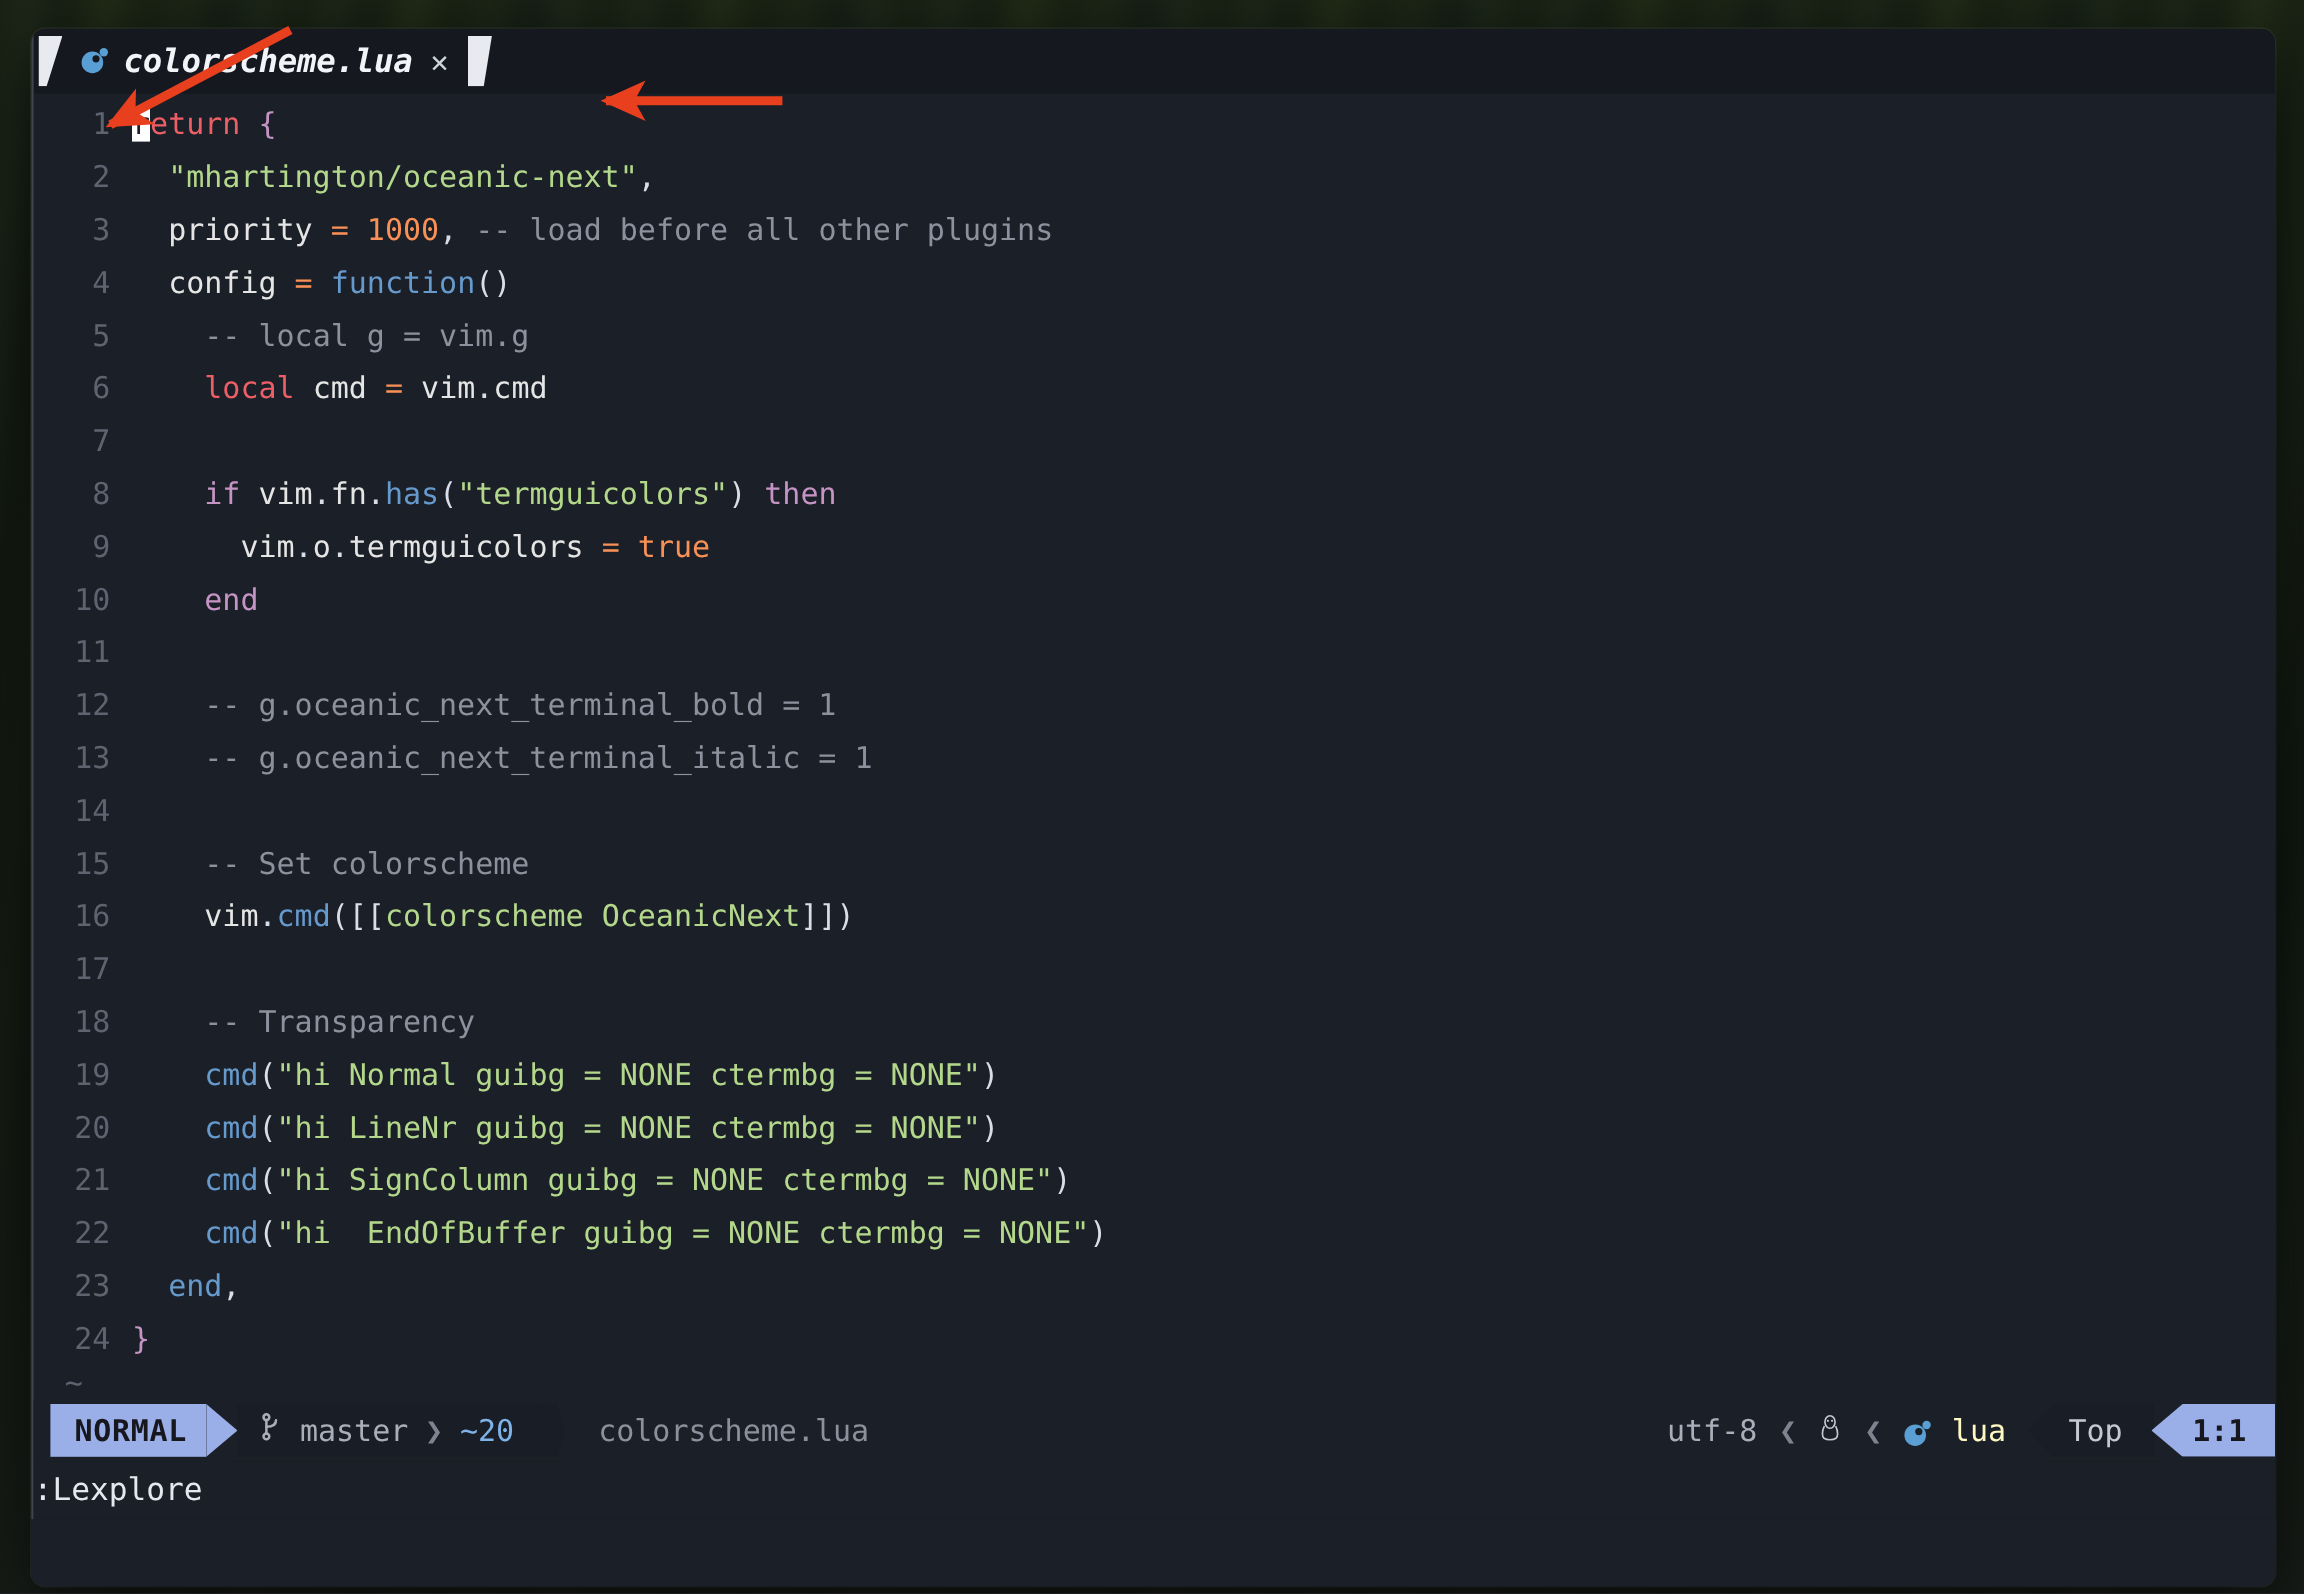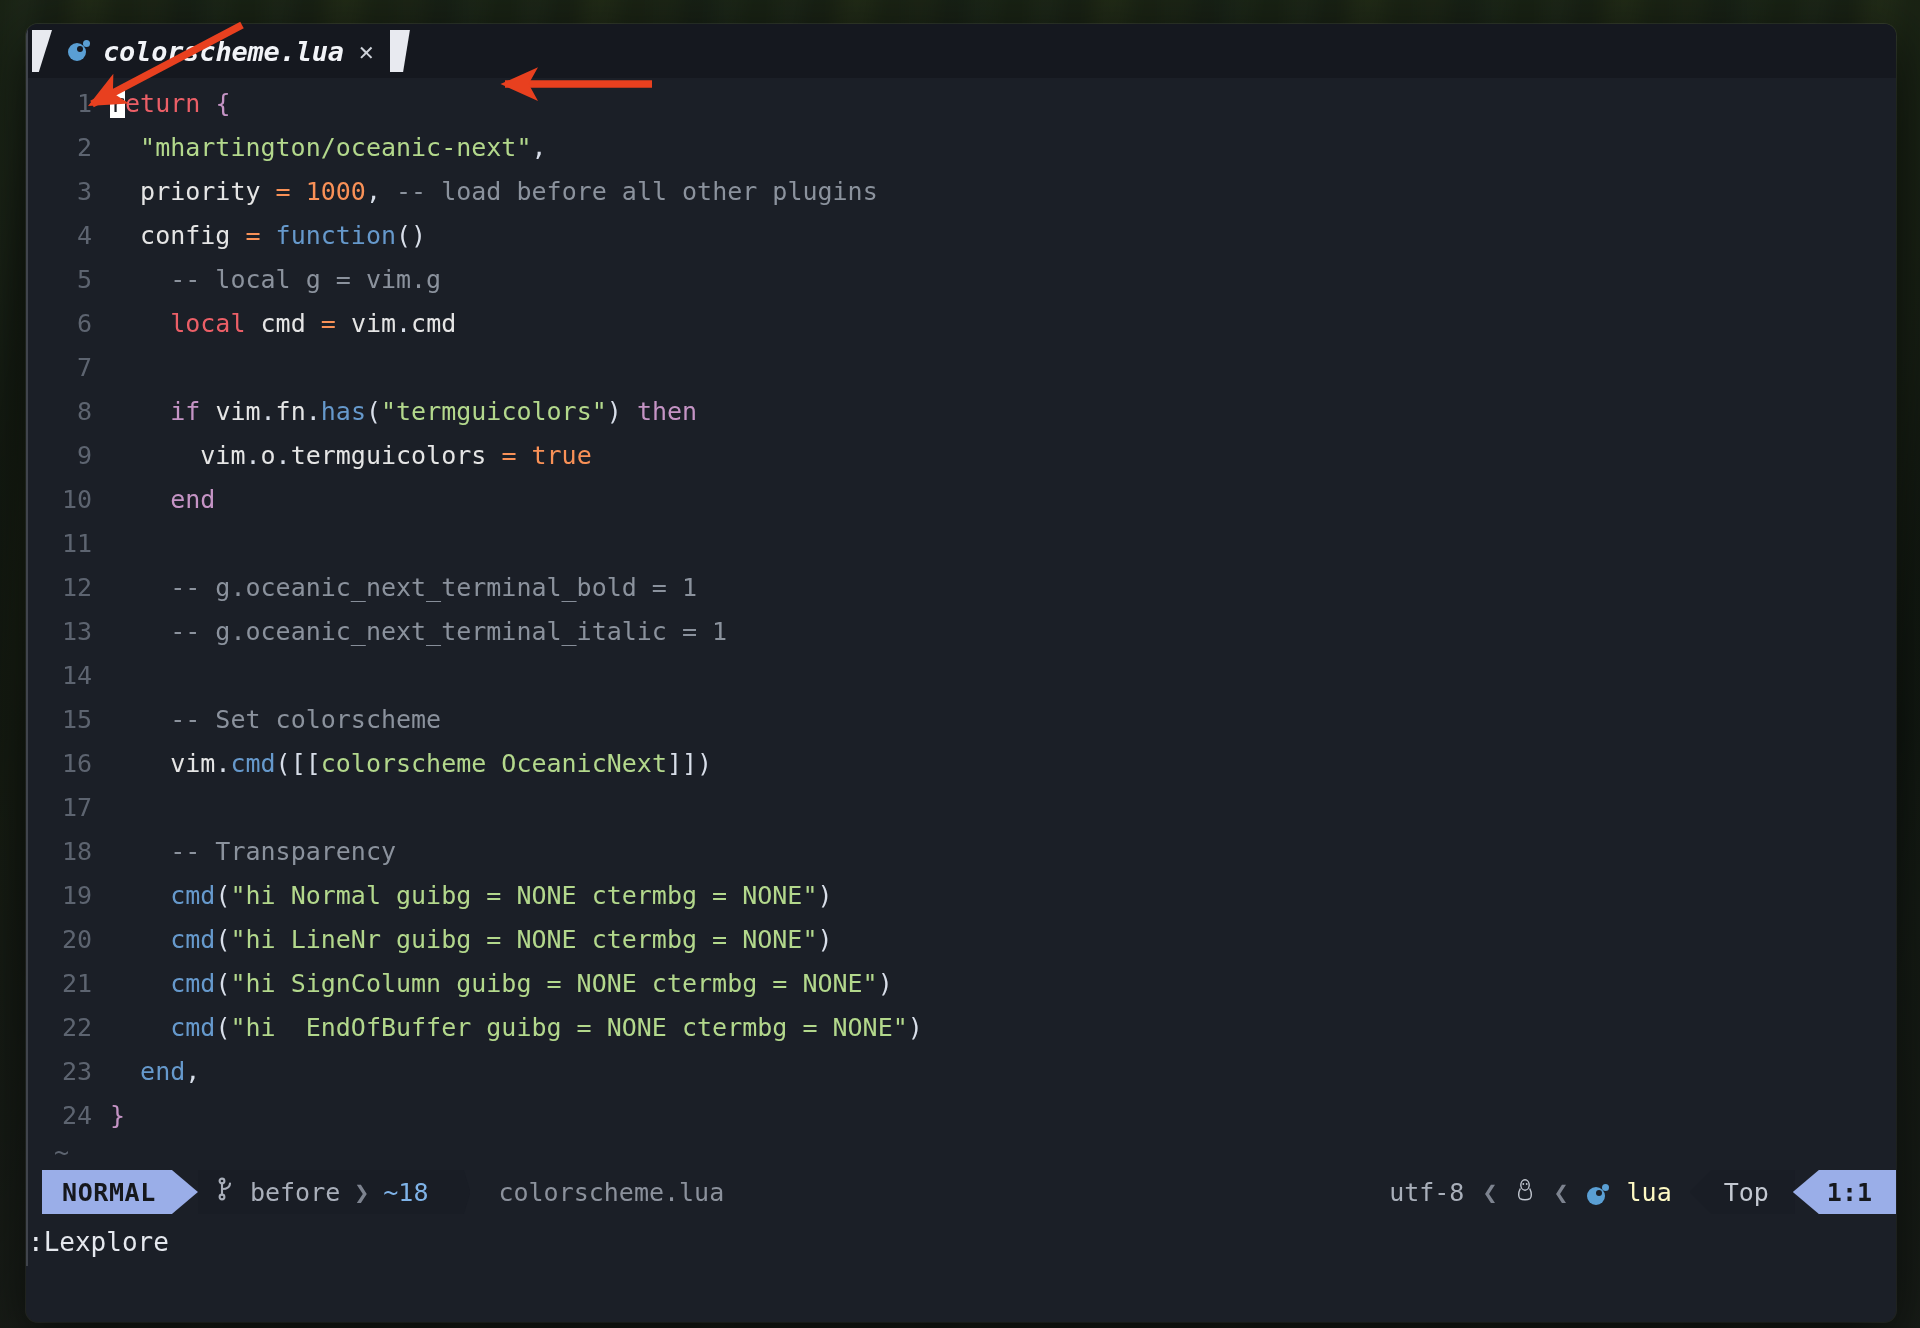--- a/index.html
+++ b/index.html
@@ -365,23 +365,23 @@
         <span class="mode-arrow"></span>
         <span class="git-seg">
           <span class="git-icon">
             <svg width="20" height="26" viewBox="0 0 20 26" fill="none" stroke="#a9afba" stroke-width="2.1" stroke-linecap="round">
               <circle cx="6" cy="5" r="2.4"></circle>
               <circle cx="6" cy="21" r="2.4"></circle>
               <path d="M6 7.4 L6 18.6"></path>
               <path d="M6 13 C 11 13, 14 11, 14 7.5"></path>
             </svg>
           </span>
-          <span>before</span>
+          <span>master</span>
           <span class="chev">❯</span>
-          <span class="diff-mod">~18</span>
+          <span class="diff-mod">~20</span>
         </span>
         <span class="git-tail"></span>
         <span class="file-name">colorscheme.lua</span>
       </div>
 
       <div class="sl-mid"></div>
 
       <div class="sl-right">
         <span class="enc">utf-8</span>
         <span class="sl-right-gap"></span>

